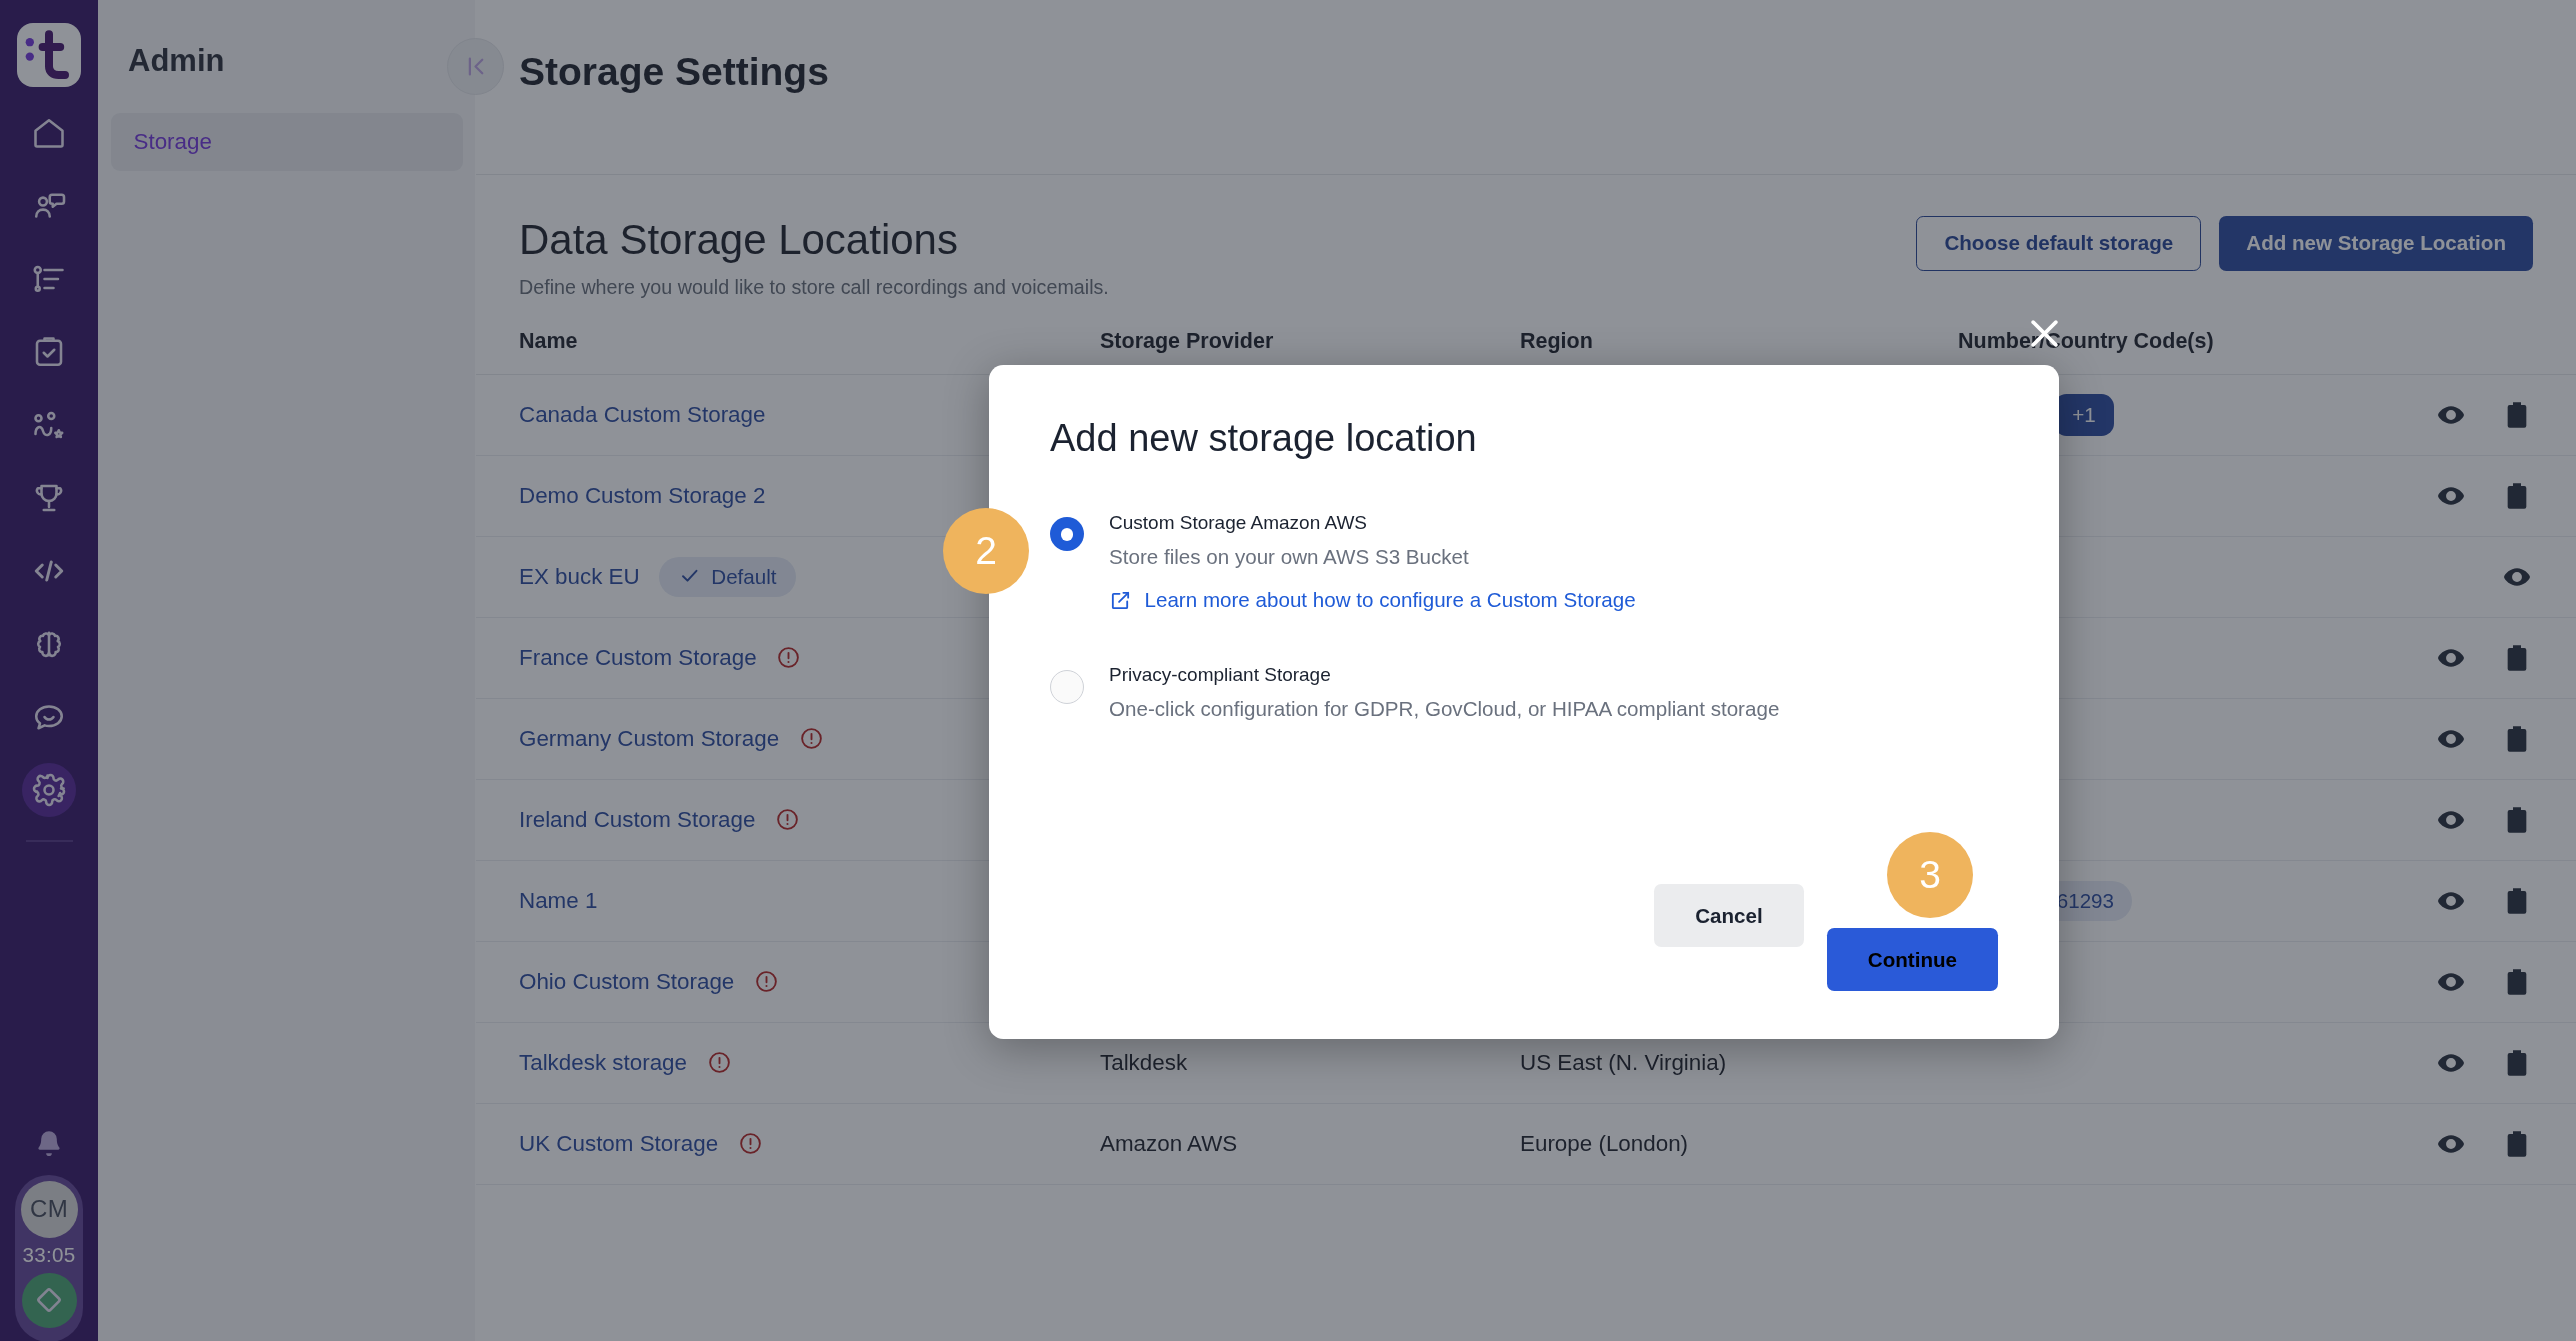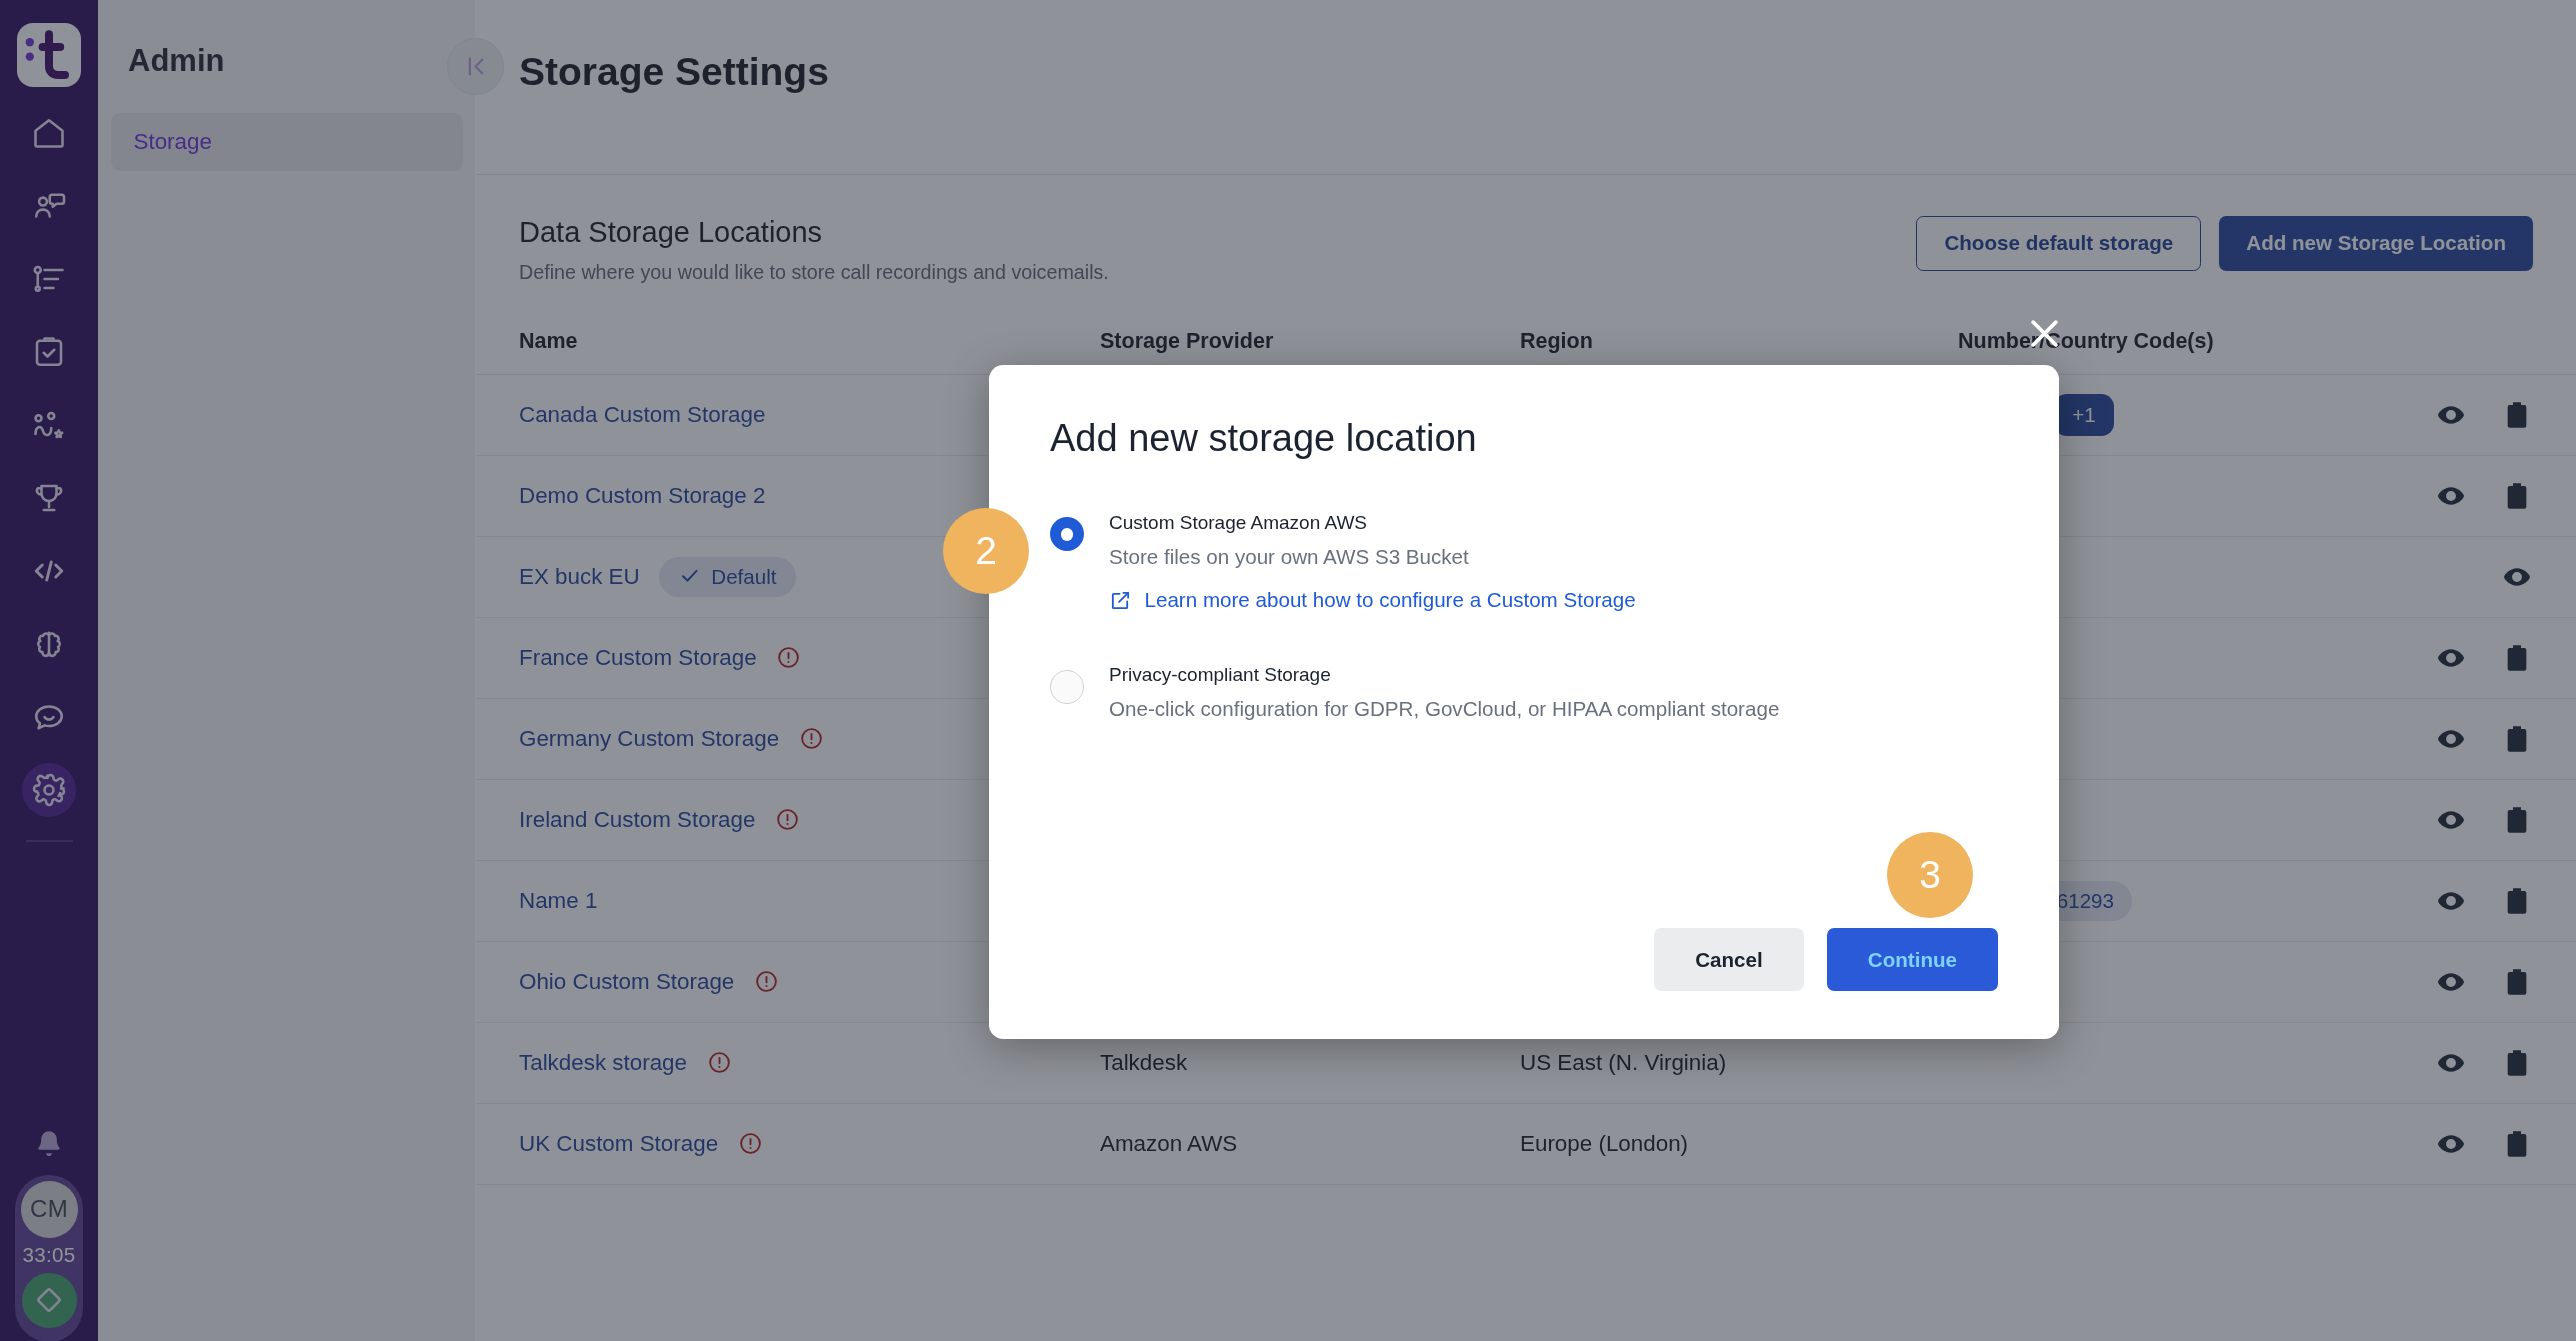--- a/index.html
+++ b/index.html
@@ -85,21 +85,21 @@
     position: absolute; left: 476px; top: 0;
     width: 2100px; height: 1342px; background: #ffffff;
   }
   .page-head { padding: 50px 43px 0 43px; height: 174px; }
   .page-title { font-size: 39px; font-weight: bold; color: #121620; }
   .hr { height: 0.9px; background: #e3e5e8; }
 
   .section-head {
     padding: 41px 43px 0 43px; position: relative; height: 134px;
   }
-  .section-title { font-size: 29px; color: #121620; font-weight: 400; }
+  .section-title { font-size: 42px; color: #121620; font-weight: 400; }
   .section-sub { font-size: 19.7px; color: #5d6470; margin-top: 12.5px; }
   .head-actions {
     position: absolute; right: 43px; top: 41px; display: flex; gap: 18px;
   }
   .btn {
     height: 55px; padding: 0 27px; border-radius: 7.2px;
     font-size: 20.6px; font-weight: bold; cursor: pointer;
     display: flex; align-items: center; justify-content: center;
     border: none; font-family: "Liberation Sans", sans-serif;
   }
@@ -175,21 +175,21 @@
   .opt-desc  { font-size: 20.6px; color: #6a717e; margin-top: 10.7px; }
   .opt-link {
     margin-top: 19.7px; display: flex; align-items: center; gap: 12.5px;
     color: #1f5bd7; font-size: 20.6px; cursor: pointer;
   }
   .opt-link svg { width: 23px; height: 23px; flex: none; }
   .modal-foot {
     position: absolute; right: 61px; bottom: 48px; display: flex; gap: 23px;
   }
   .btn-cancel { background: #ebecee; color: #1b2230; height: 63px; padding: 0 41px; }
-  .btn-continue { background: #2a5ad8; color: #7dd3fc; height: 63px; padding: 0 41px; }
+  .btn-continue { background: #2a5ad8; color: #000000; height: 63px; padding: 0 41px; margin-top: 44px; }
 
   
   .step {
     position: absolute; border-radius: 50%;
     background: #efb45d; color: #ffffff;
     display: flex; align-items: center; justify-content: center;
     font-size: 39px; z-index: 70;
   }
   #step2 { left: 943px; top: 508px; width: 86px; height: 86px; }
   #step3 { left: 1887px; top: 832px; width: 86px; height: 86px; }

